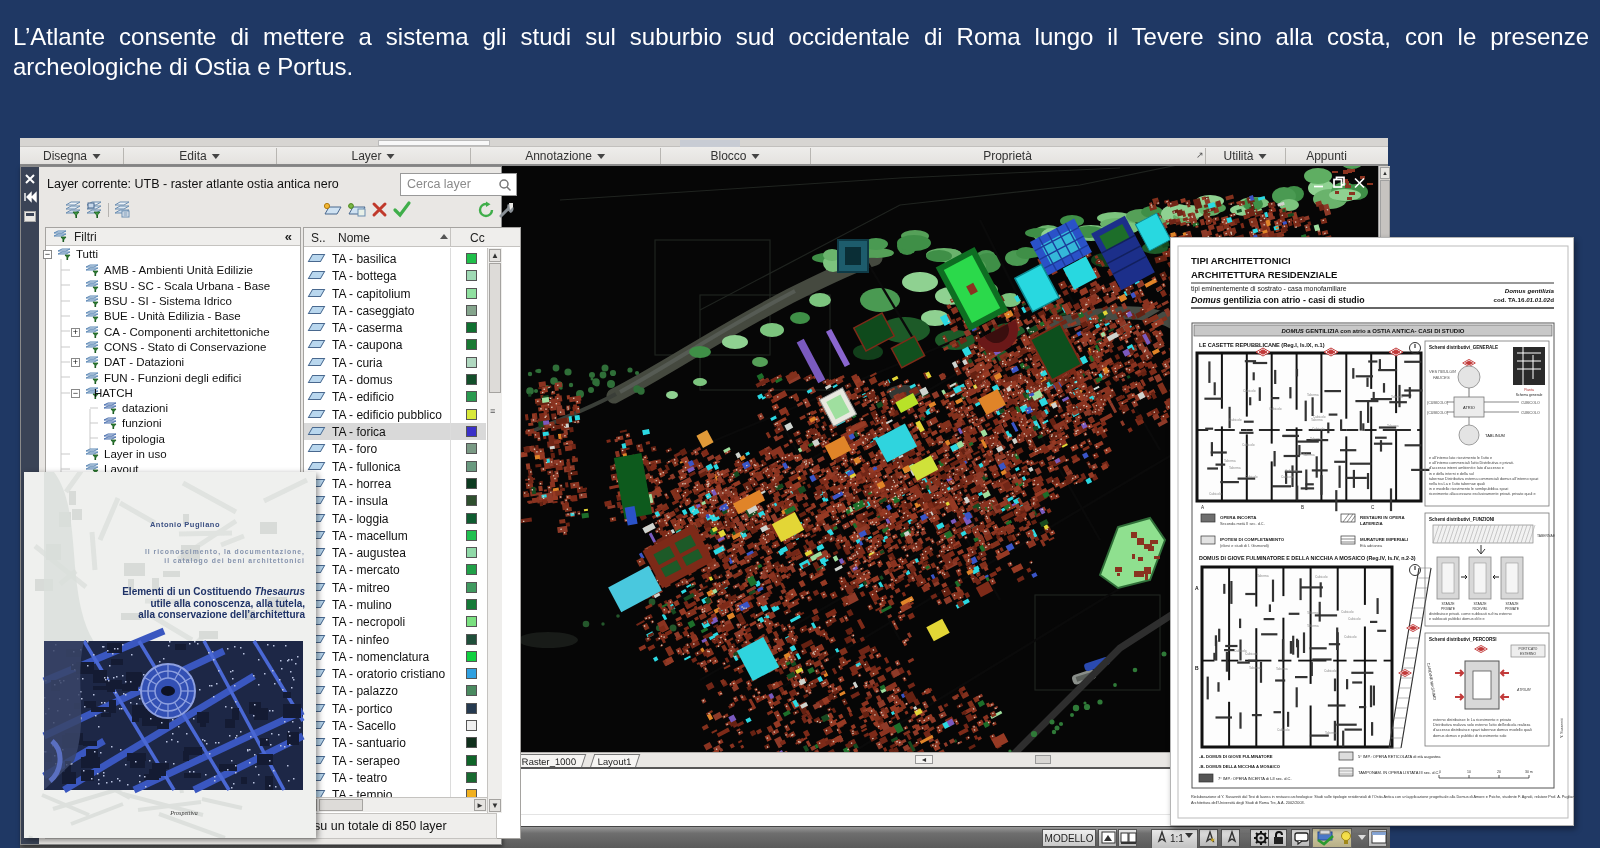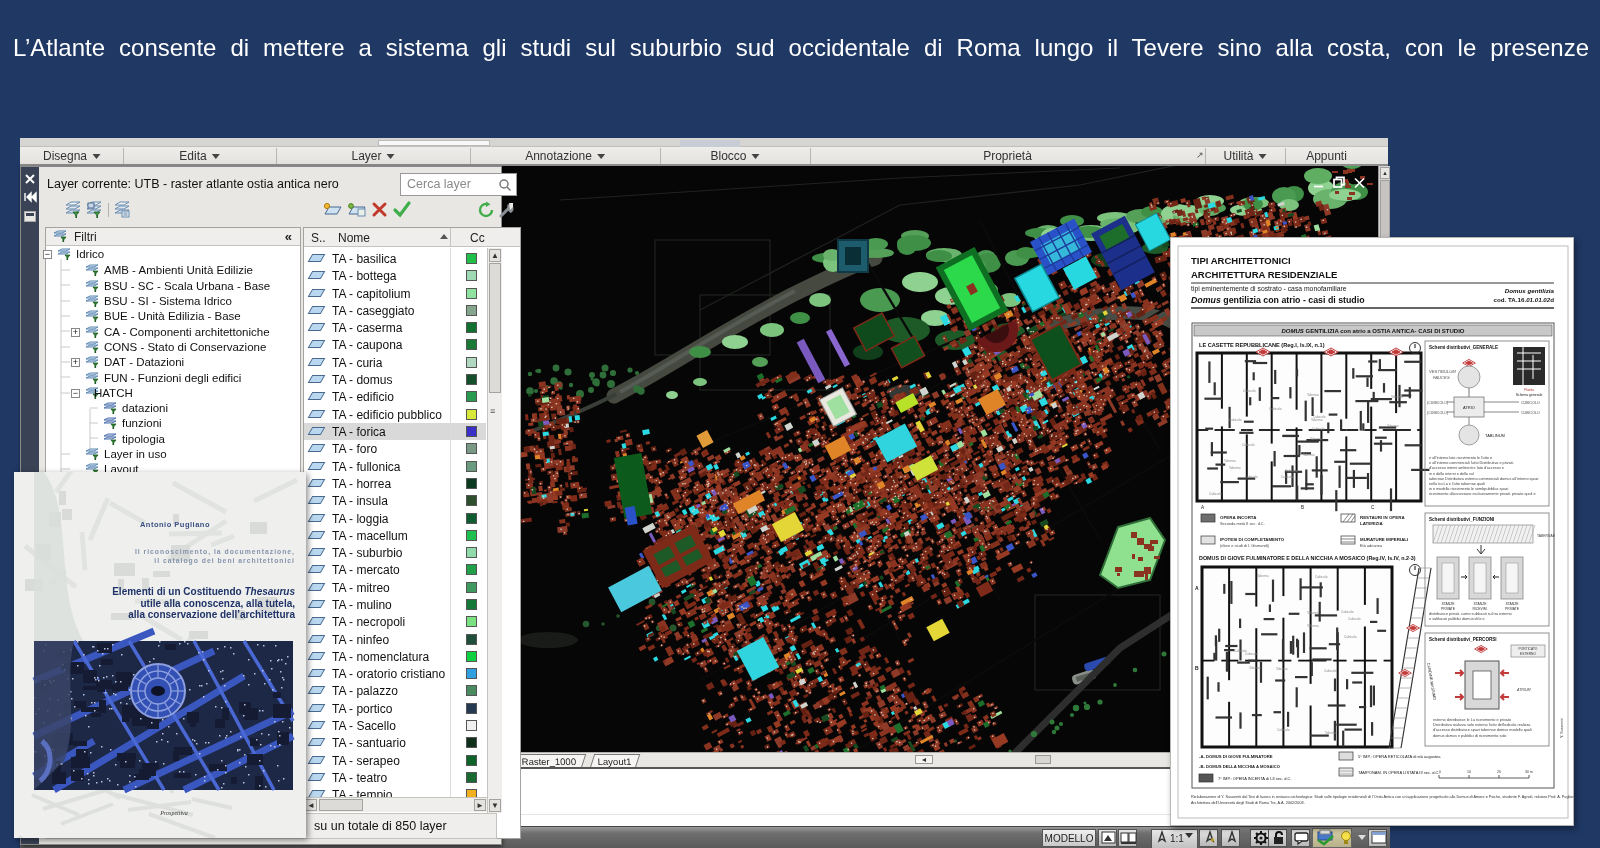--- a/index.html
+++ b/index.html
@@ -46,27 +46,28 @@
 .lrows{position:absolute;left:0;top:20px;width:182px;height:549px;overflow:hidden;font-size:12px;color:#111}
 .lr{position:absolute;left:0;width:182px;height:17px;white-space:nowrap}
 .lr .nm{position:absolute;left:28px;top:2px}
 .sw{position:absolute;left:162px;top:3px;width:11px;height:11px;border:1px solid #555}
 .pgram{position:absolute;left:6px;top:4px;width:13px;height:8px;background:#b9d7ee;border:1px solid #49688e;transform:skewX(-30deg)}
 .vsb{position:absolute;left:183px;top:20px;width:15px;height:565px;background:#efeeec;border-left:1px solid #c5c3c0}
 .hsb{position:absolute;left:0;top:569px;width:183px;height:15px;background:#efeeec;border-top:1px solid #c5c3c0}
 .sbx{position:absolute;background:#e5e3e0;border:1px solid #a5a3a0;font-size:8px;color:#333;text-align:center}
 .totrow{position:absolute;left:6px;top:646px;width:452px;height:26px;background:#efeeec;border:1px solid #c5c3c0;font-size:12.5px;color:#111;line-height:24px}
 
-.cover{left:14px;top:472px;width:292px;height:366px;background:#eff0ee;box-shadow:2px 2px 6px rgba(0,0,0,.45)}
+.cover{left:24px;top:472px;width:292px;height:366px;background:#eff0ee;box-shadow:2px 2px 6px rgba(0,0,0,.45)}
 
 .page{left:1170px;top:237px;width:404px;height:589px;background:#fff;border:1px solid #b5b5b5;box-shadow:2px 3px 6px rgba(0,0,0,.4)}
 </style></head>
 <body>
 <div class="abs toptext">
-<p style="text-align-last:justify;margin-top:18px">L’Atlante consente di mettere a sistema gli studi sul suburbio sud occidentale di Roma lungo il Tevere sino alla costa, con le presenze</p>
+<p style="text-align-last:justify;margin-top:7px">L’Atlante consente di mettere a sistema gli studi sul suburbio sud occidentale di Roma lungo il Tevere sino alla costa, con le presenze</p>
+<p style="margin-top:0">archeologiche di Ostia e Portus.</p>
 </div>
 
 <div class="abs canvas"><svg width="1368" height="592">
       <rect x="0" y="0" width="1368" height="592" fill="#060606"></rect>
 <g stroke="#1f231f" stroke-width="1.2" fill="none">
 <path d="M 680 144 L 880 39 L 1060 19 L 1240 -18"></path>
 <rect x="680" y="129" width="130" height="95"></rect>
 <rect x="1160" y="449" width="115" height="85"></rect>
 <rect x="1015" y="429" width="125" height="95"></rect>
 <rect x="635" y="74" width="115" height="115"></rect>
@@ -808,21 +809,21 @@
               <line x1="44" y1="207" x2="52" y2="207"></line>
         </g>
       </svg>
       <span class="ti" style="left:-3px;top:3px;width:9px;height:9px;border:1px solid #888;background:#fff;font-size:9px;line-height:7px;text-align:center">−</span>
 <svg class="abs" style="left:10px;top:1px" width="16" height="13">
             <path d="M2 3 l4 -2 l8 0 l-4 2 z" fill="#dfe8f0" stroke="#5b87b5" stroke-width="1"></path>
             <path d="M2 6 l4 -2 l8 0 l-4 2 z" fill="#cfdce8" stroke="#5b87b5" stroke-width="1"></path>
             <path d="M9 7 l5 0 l-2.5 3 z" fill="#2e7d32" stroke="#1b5e20" stroke-width="0.8"></path>
             <rect x="10.5" y="9.5" width="1.6" height="2.5" fill="#1b5e20"></rect>
           </svg>
-<span class="ti" style="left:30px;top:1px">Idrico</span>
+<span class="ti" style="left:30px;top:1px">Tutti</span>
 <svg class="abs" style="left:38px;top:17px" width="16" height="13">
             <path d="M2 3 l4 -2 l8 0 l-4 2 z" fill="#dfe8f0" stroke="#5b87b5" stroke-width="1"></path>
             <path d="M2 6 l4 -2 l8 0 l-4 2 z" fill="#cfdce8" stroke="#5b87b5" stroke-width="1"></path>
             <path d="M9 7 l5 0 l-2.5 3 z" fill="#2e7d32" stroke="#1b5e20" stroke-width="0.8"></path>
             <rect x="10.5" y="9.5" width="1.6" height="2.5" fill="#1b5e20"></rect>
           </svg>
 <span class="ti" style="left:58px;top:17px">AMB - Ambienti Unità Edilizie</span>
 <svg class="abs" style="left:38px;top:32.5px" width="16" height="13">
             <path d="M2 3 l4 -2 l8 0 l-4 2 z" fill="#dfe8f0" stroke="#5b87b5" stroke-width="1"></path>
             <path d="M2 6 l4 -2 l8 0 l-4 2 z" fill="#cfdce8" stroke="#5b87b5" stroke-width="1"></path>
@@ -1008,21 +1009,21 @@
             <span class="nm">TA - loggia</span>
             <span class="sw" style="background:#0f5c30"></span>
           </div>
 <div class="lr" style="top:279px">
             <span class="pgram"></span>
             <span class="nm">TA - macellum</span>
             <span class="sw" style="background:#20c050"></span>
           </div>
 <div class="lr" style="top:296px">
             <span class="pgram"></span>
-            <span class="nm">TA - suburbio</span>
+            <span class="nm">TA - augustea</span>
             <span class="sw" style="background:#90d9a8"></span>
           </div>
 <div class="lr" style="top:313px">
             <span class="pgram"></span>
             <span class="nm">TA - mercato</span>
             <span class="sw" style="background:#20a048"></span>
           </div>
 <div class="lr" style="top:331px">
             <span class="pgram"></span>
             <span class="nm">TA - mitreo</span>

